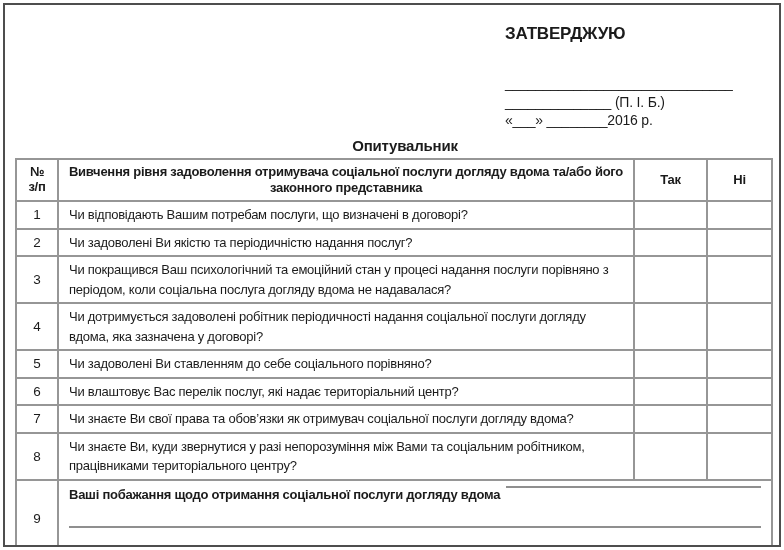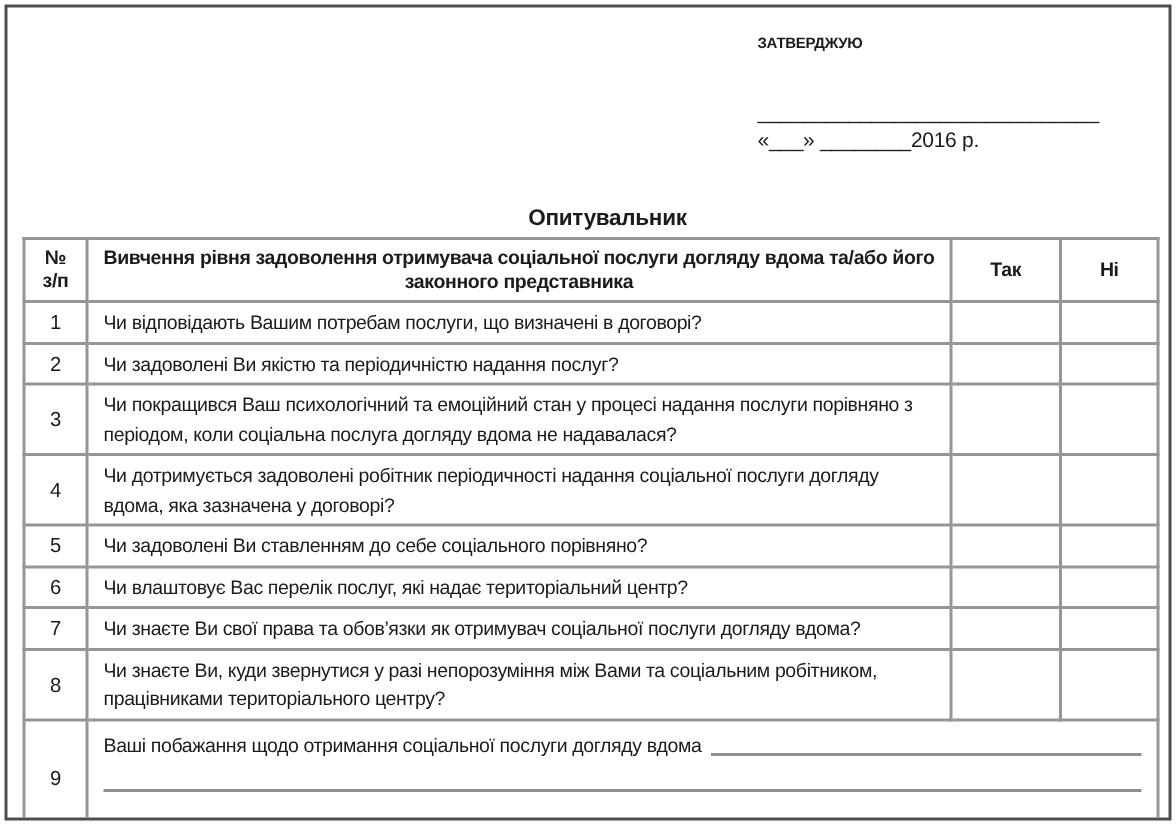--- a/index.html
+++ b/index.html
@@ -2,21 +2,21 @@
 <html><head>
 <meta charset="utf-8">
 <style>
   * { margin:0; padding:0; box-sizing:border-box; }
   html,body { width:784px; height:550px; background:#ffffff;
     font-family:"Liberation Sans", sans-serif; color:#1b1b1b; }
   .page { position:absolute; inset:3px; border:2px solid #4e4e4e; background:#fff; overflow:hidden; }
 
   
   .approval { position:absolute; left:500px; top:18px; font-size:14px; line-height:1.32; letter-spacing:-0.2px; }
-  .approval-title { font-weight:bold; font-size:10px; }
+  .approval-title { font-weight:bold; font-size:17px; }
   .sign-line { margin-top:29px; }
   .approval div { white-space:nowrap; }
 
   
   .doc-title { position:absolute; top:132px; left:0; width:100%; text-align:center;
     font-weight:bold; font-size:15px; letter-spacing:-0.2px;padding-left:26px; }
 
   
   table { position:absolute; left:10px; top:153px; width:756px;
     border-collapse:collapse; table-layout:fixed; }
@@ -24,33 +24,34 @@
   th,td { border:2px solid #969696; font-size:13px; letter-spacing:-0.25px;
     vertical-align:middle; height:27px; }
   thead th { height:42px; font-size:13px; font-weight:bold; text-align:center; padding:2px 6px; line-height:1.25; }
   th.h-num span { display:block; line-height:1.15; }
   td.num { text-align:center; font-size:13.5px; }
   td.q { padding:3px 10px; line-height:1.5; }
   td.ans { background:#fff; }
 
   
   td.open { padding:5px 10px 7px 10px; vertical-align:top; }
-  .wish { display:flex; align-items:flex-end; height:21px; line-height:1.4; }
+  .wish { display:flex; align-items:flex-start; height:21px; line-height:1.4;font-weight:bold; }
   .wish-label { white-space:nowrap; }
   .fill-line { flex:1; border-bottom:2px solid #8f8f8f; margin-left:6px; margin-bottom:3px; }
   .blank-line { height:21px; border-bottom:2px solid #8f8f8f; }
 </style>
 </head>
 <body>
 
 <div class="page">
 
   <div class="approval">
     <div class="approval-title">ЗАТВЕРДЖУЮ</div>
     <div class="sign-line">______________________________</div>
+    <div>______________ (П. І. Б.)</div>
     <div>«___» ________2016 р.</div>
   </div>
 
   <div class="doc-title">Опитувальник</div>
 
   <table>
     <colgroup>
       <col class="c-num">
         <col class="c-q">
         <col class="c-yes">

